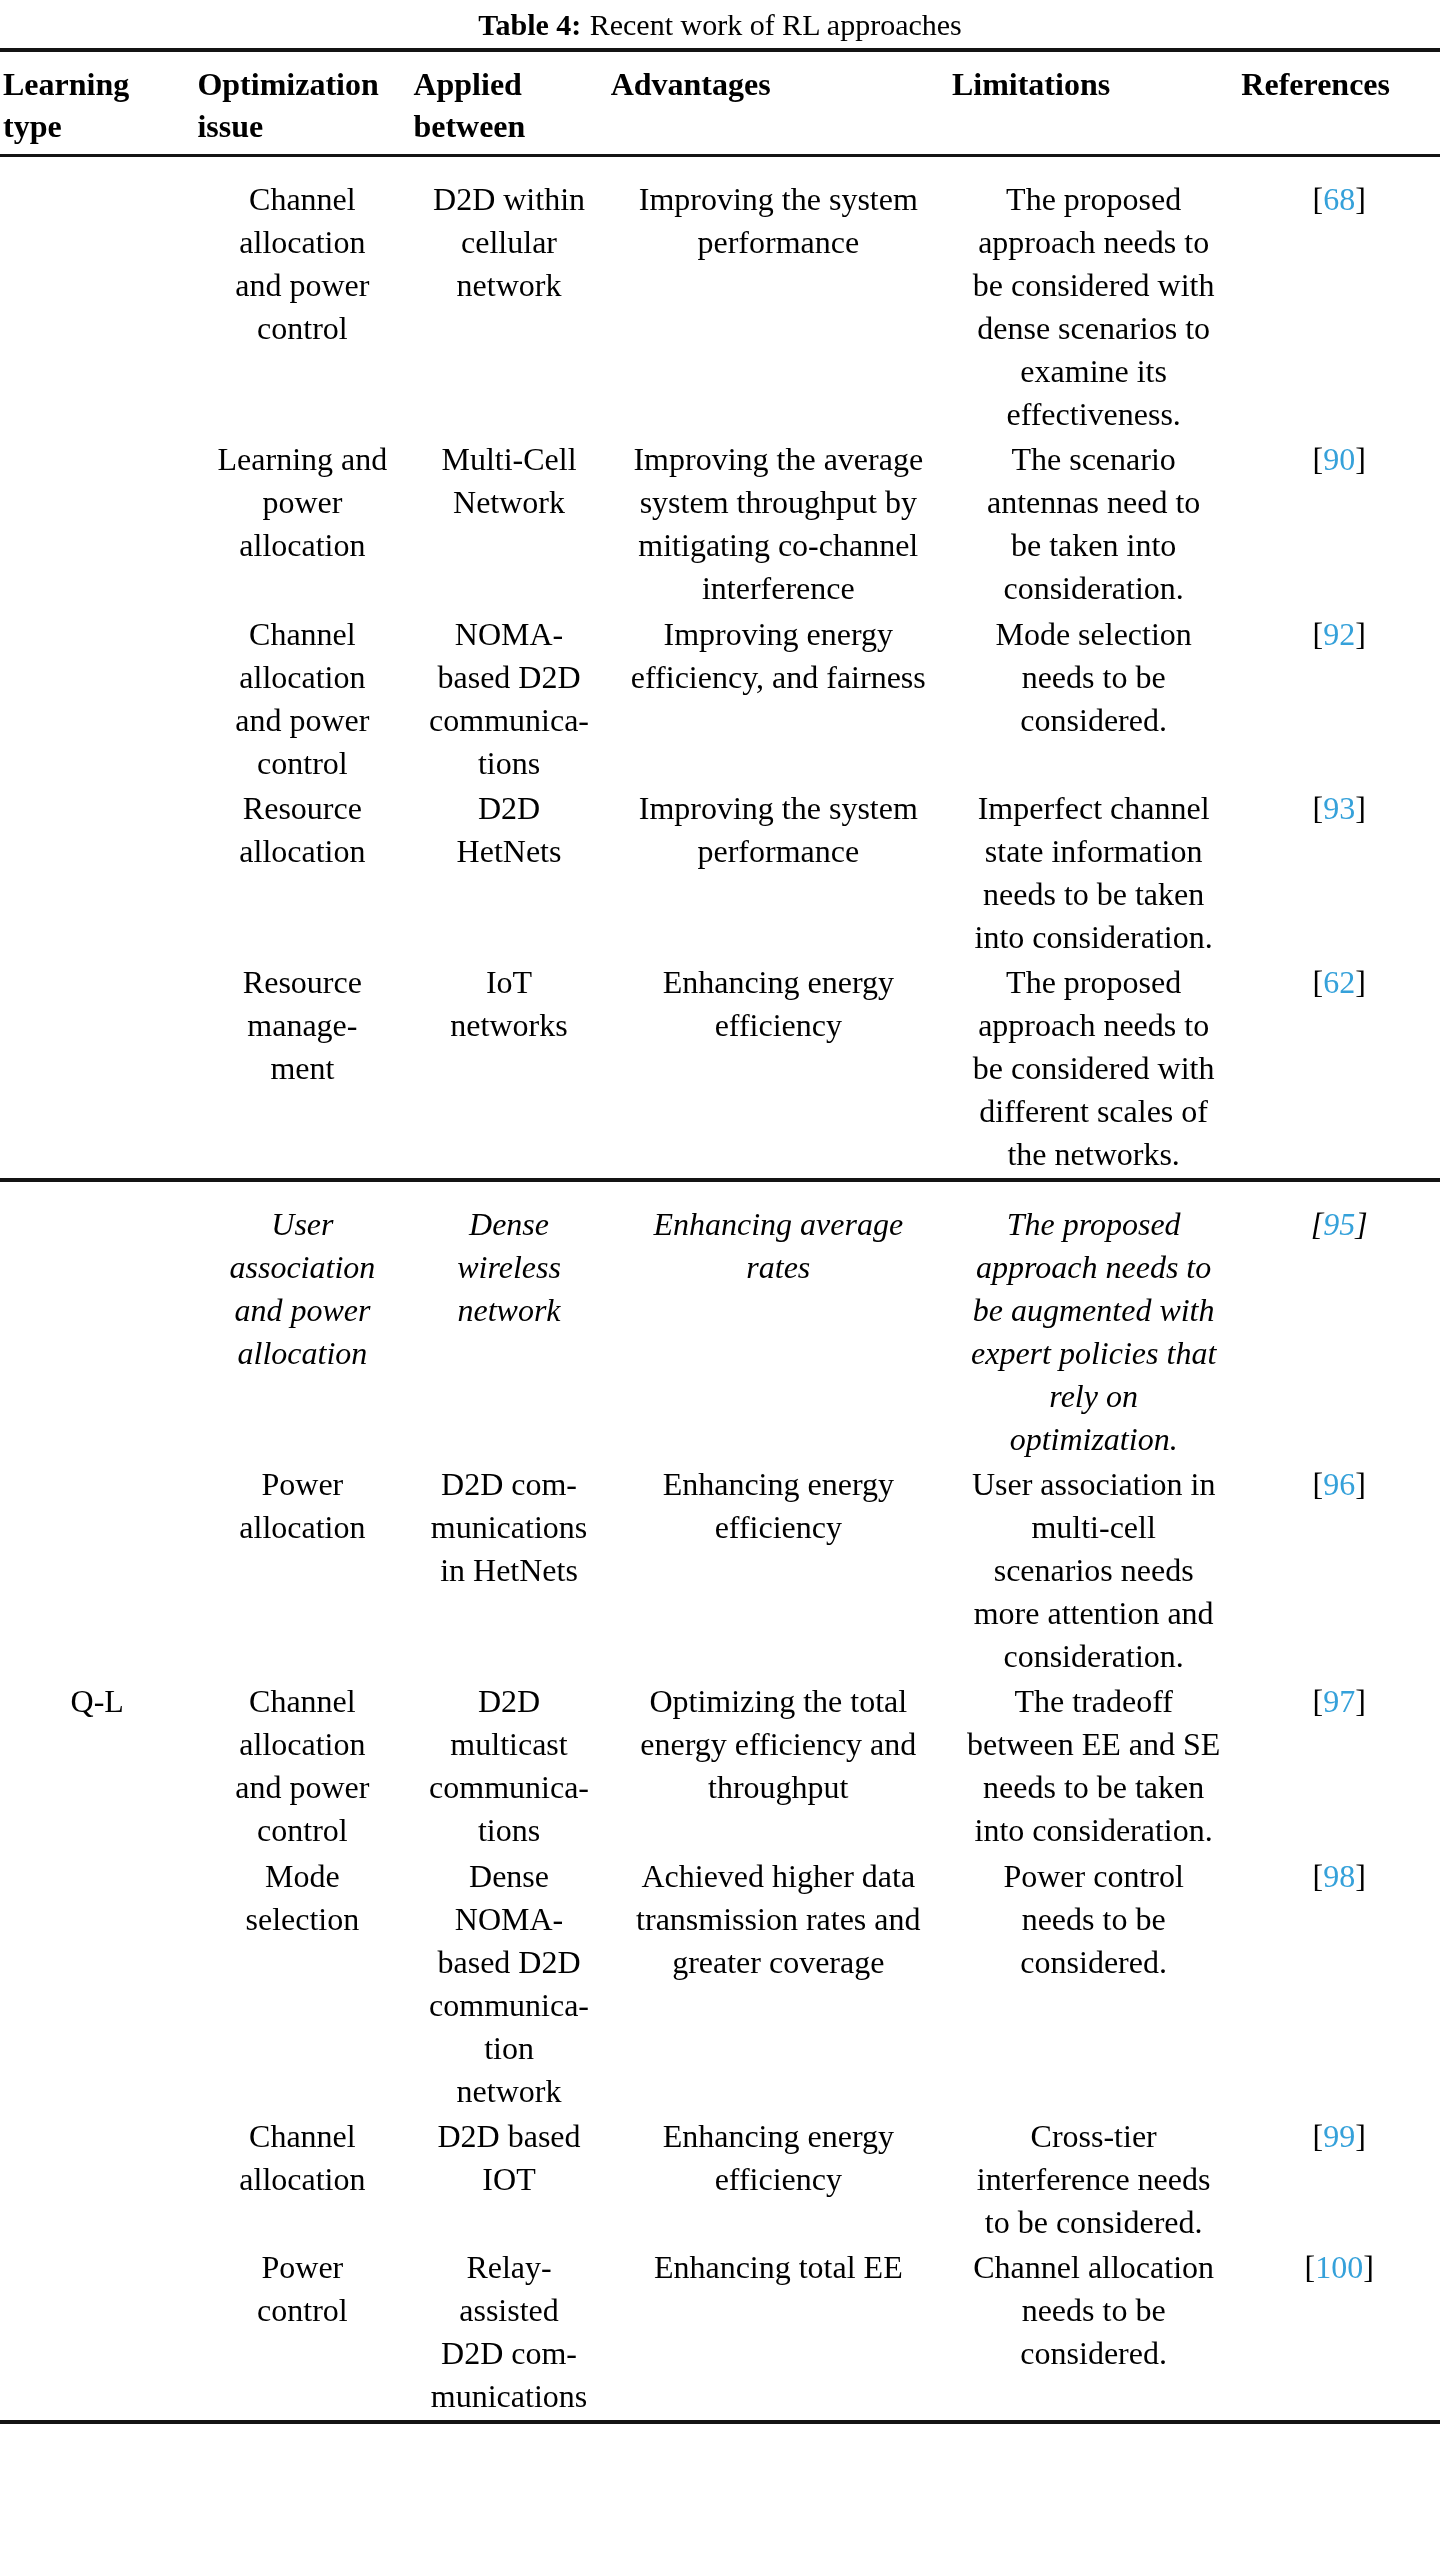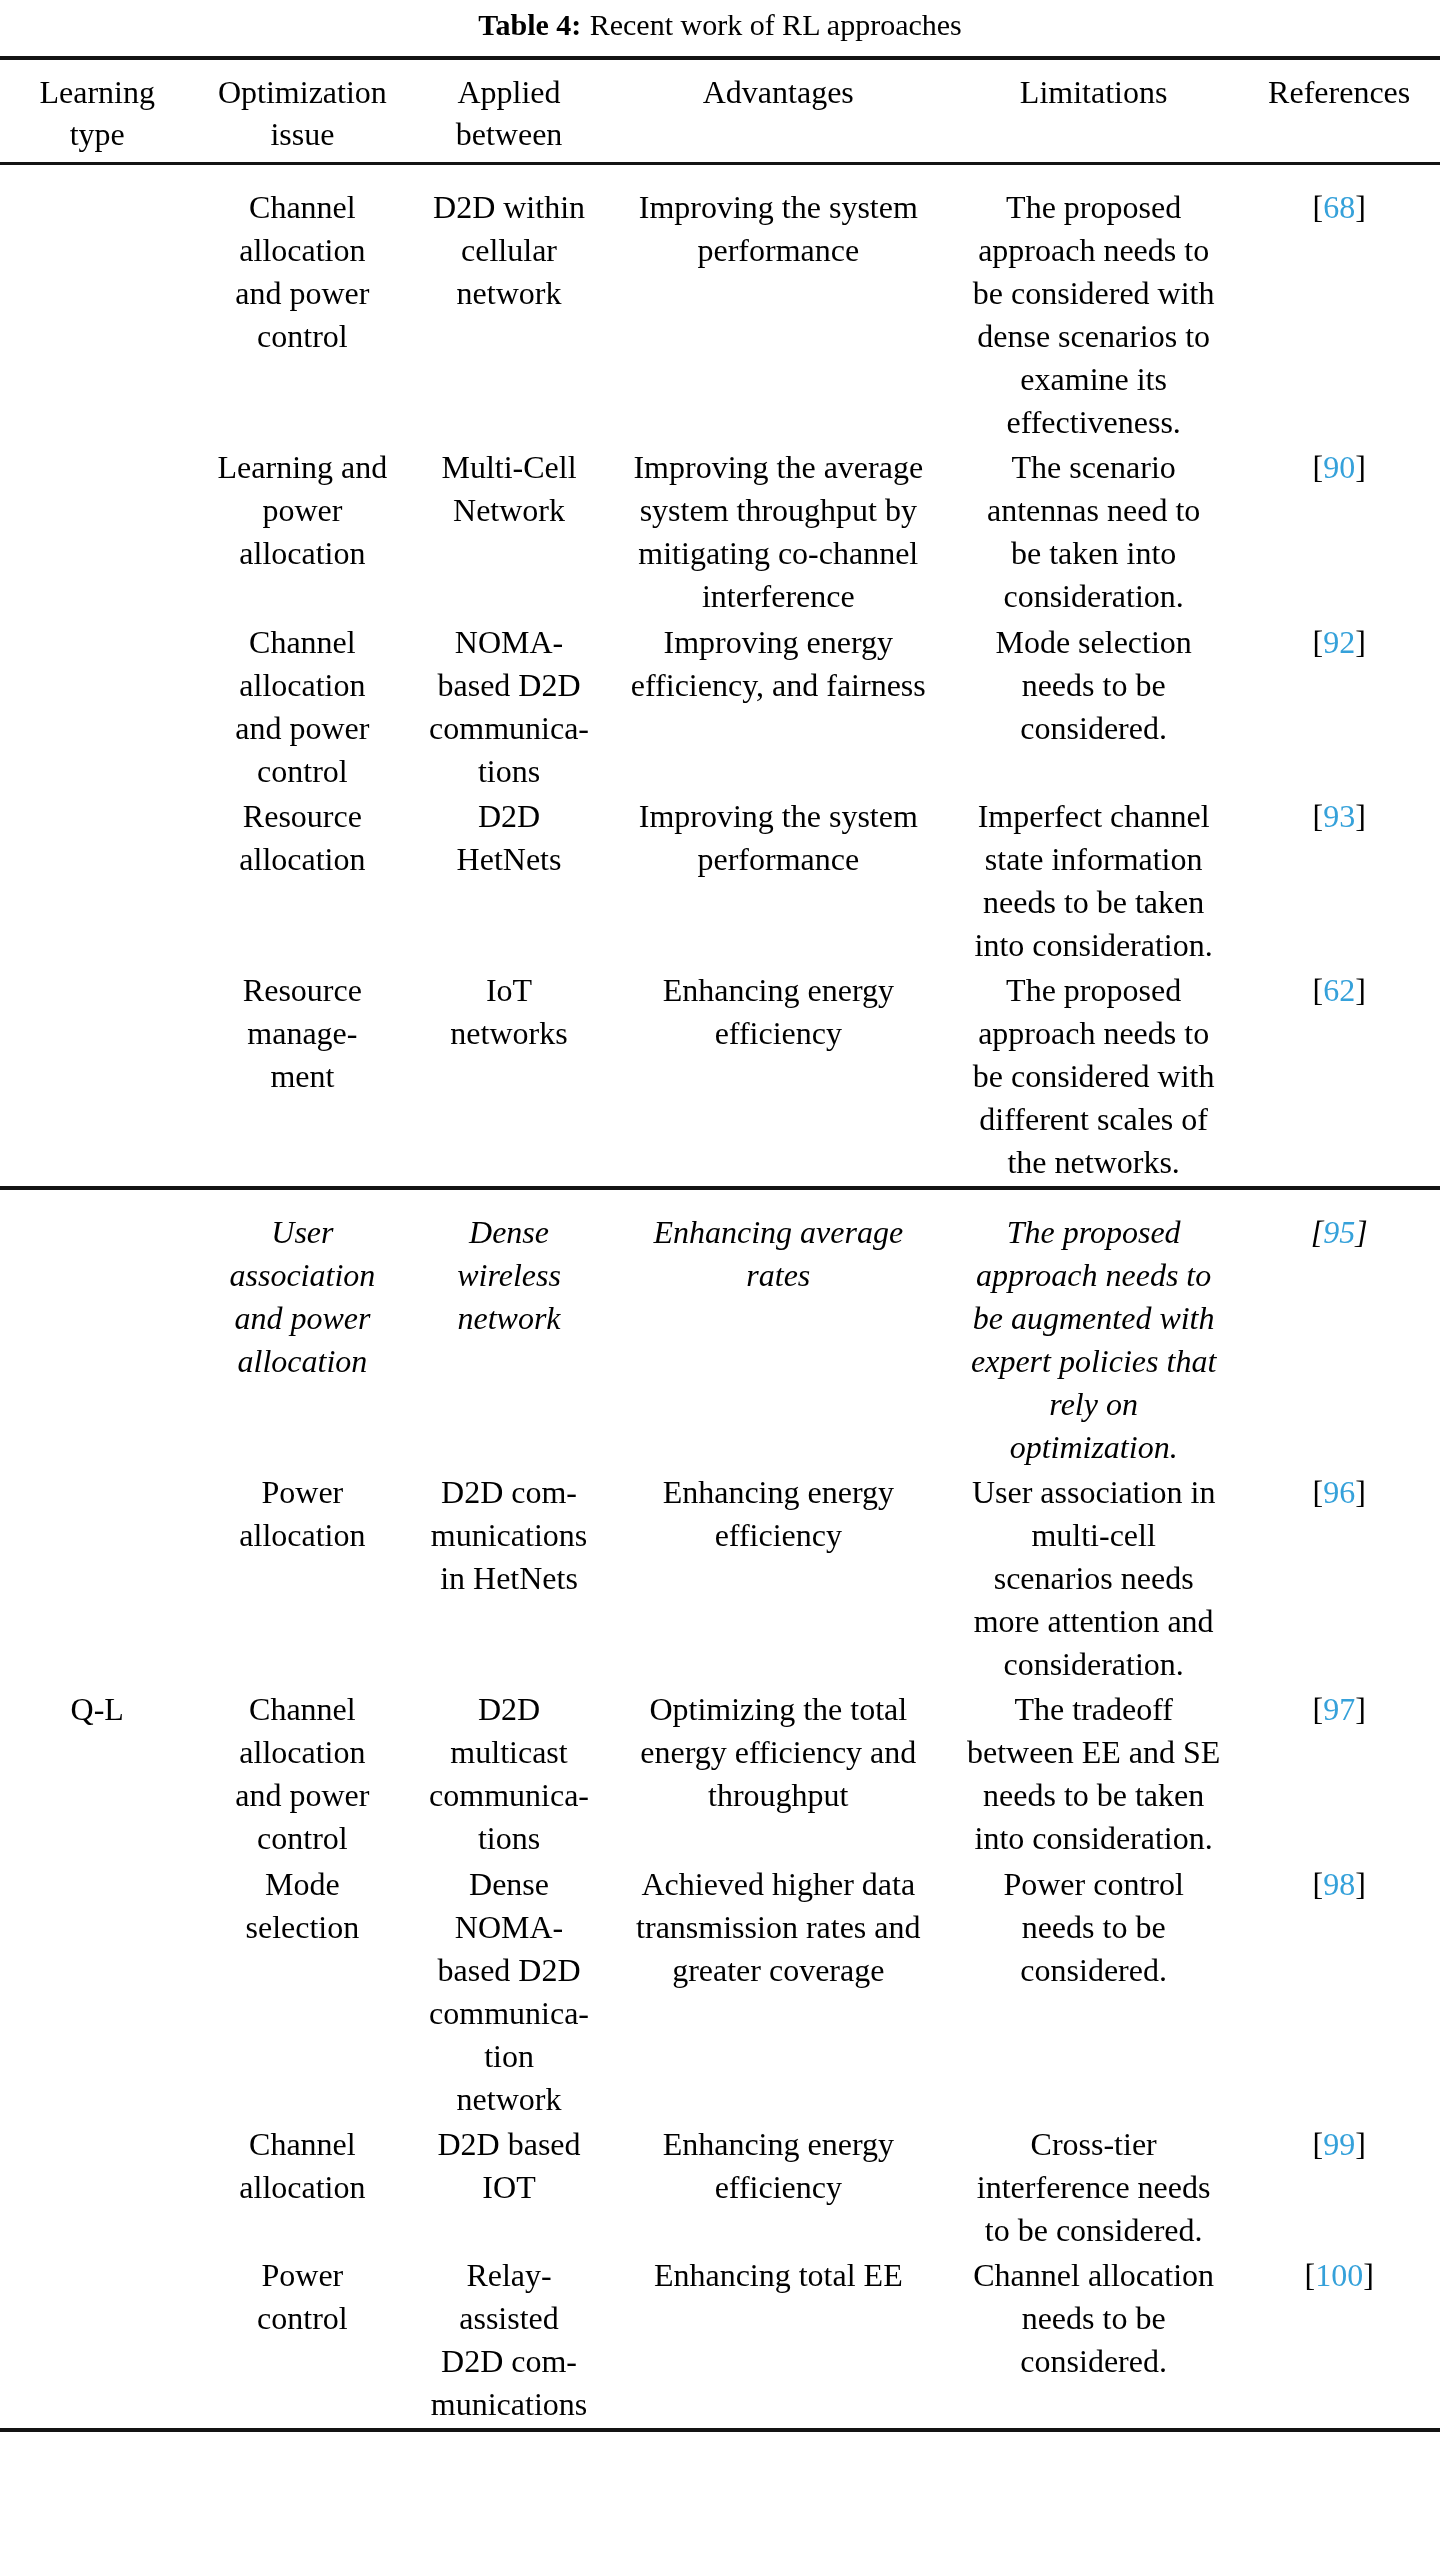--- a/index.html
+++ b/index.html
@@ -6,21 +6,21 @@
   html, body { margin: 0; padding: 0; background: #ffffff; }
   .page {
     width: 1440px;
     min-height: 2576px;
     box-sizing: border-box;
     background: #ffffff;
     color: var(--text-color);
     font-family: "Liberation Serif", "DejaVu Serif", serif;
   }
   .caption {
-    height: 56px;
+    height: 48px;
     box-sizing: border-box;
     padding-top: 4.5px;
     text-align: center;
     font-size: 30px;
     line-height: 39px;
   }
   .caption .prefix { font-weight: bold; }
   .caption .rest { margin-left: 0.28em; }
   table.rl-table {
     width: 100%;
@@ -29,24 +29,24 @@
     border-top: 4.5px solid var(--rule-color);
     border-bottom: 4.5px solid var(--rule-color);
   }
   col.c-learning  { width: 13.5%; }
   col.c-optissue  { width: 15.0%; }
   col.c-applied   { width: 13.7%; }
   col.c-advant    { width: 23.7%; }
   col.c-limit     { width: 20.1%; }
   col.c-refs      { width: 14.0%; }
   thead th {
-    font-weight: normal;
+    font-weight: bold;
     font-size: 32px;
     line-height: 42px;
-    text-align: center;
+    text-align: left;
     vertical-align: top;
     white-space: pre-line;
     padding: 10.5px 3px 7.5px 3px;
     border-bottom: 3.8px solid var(--rule-color);
   }
   tbody td {
     font-size: 32px;
     line-height: 43px;
     text-align: center;
     vertical-align: top;

